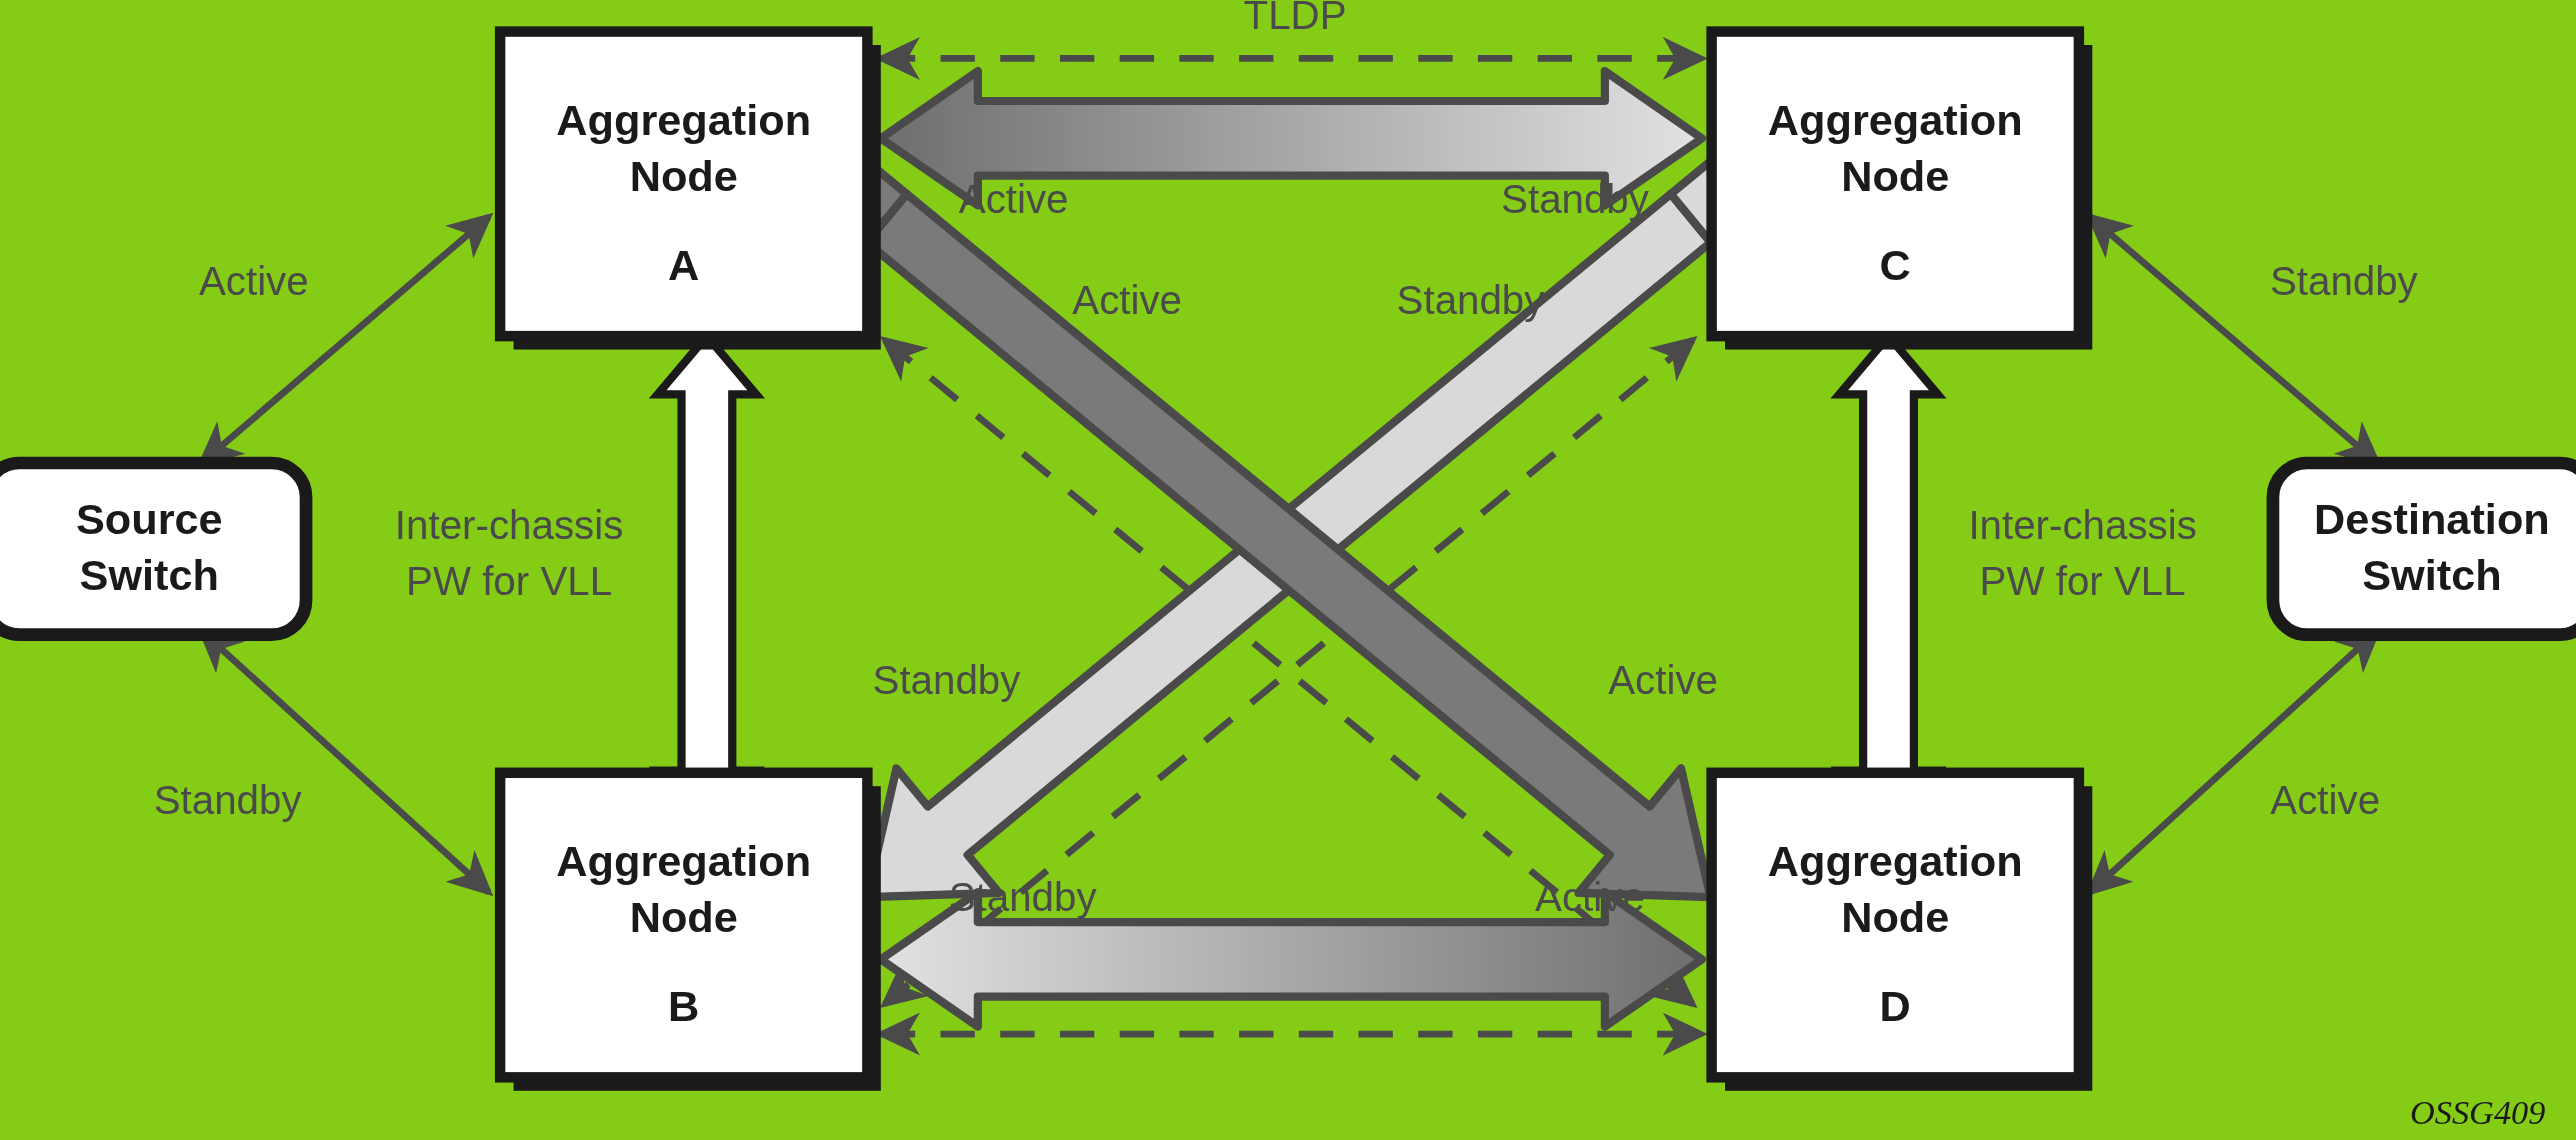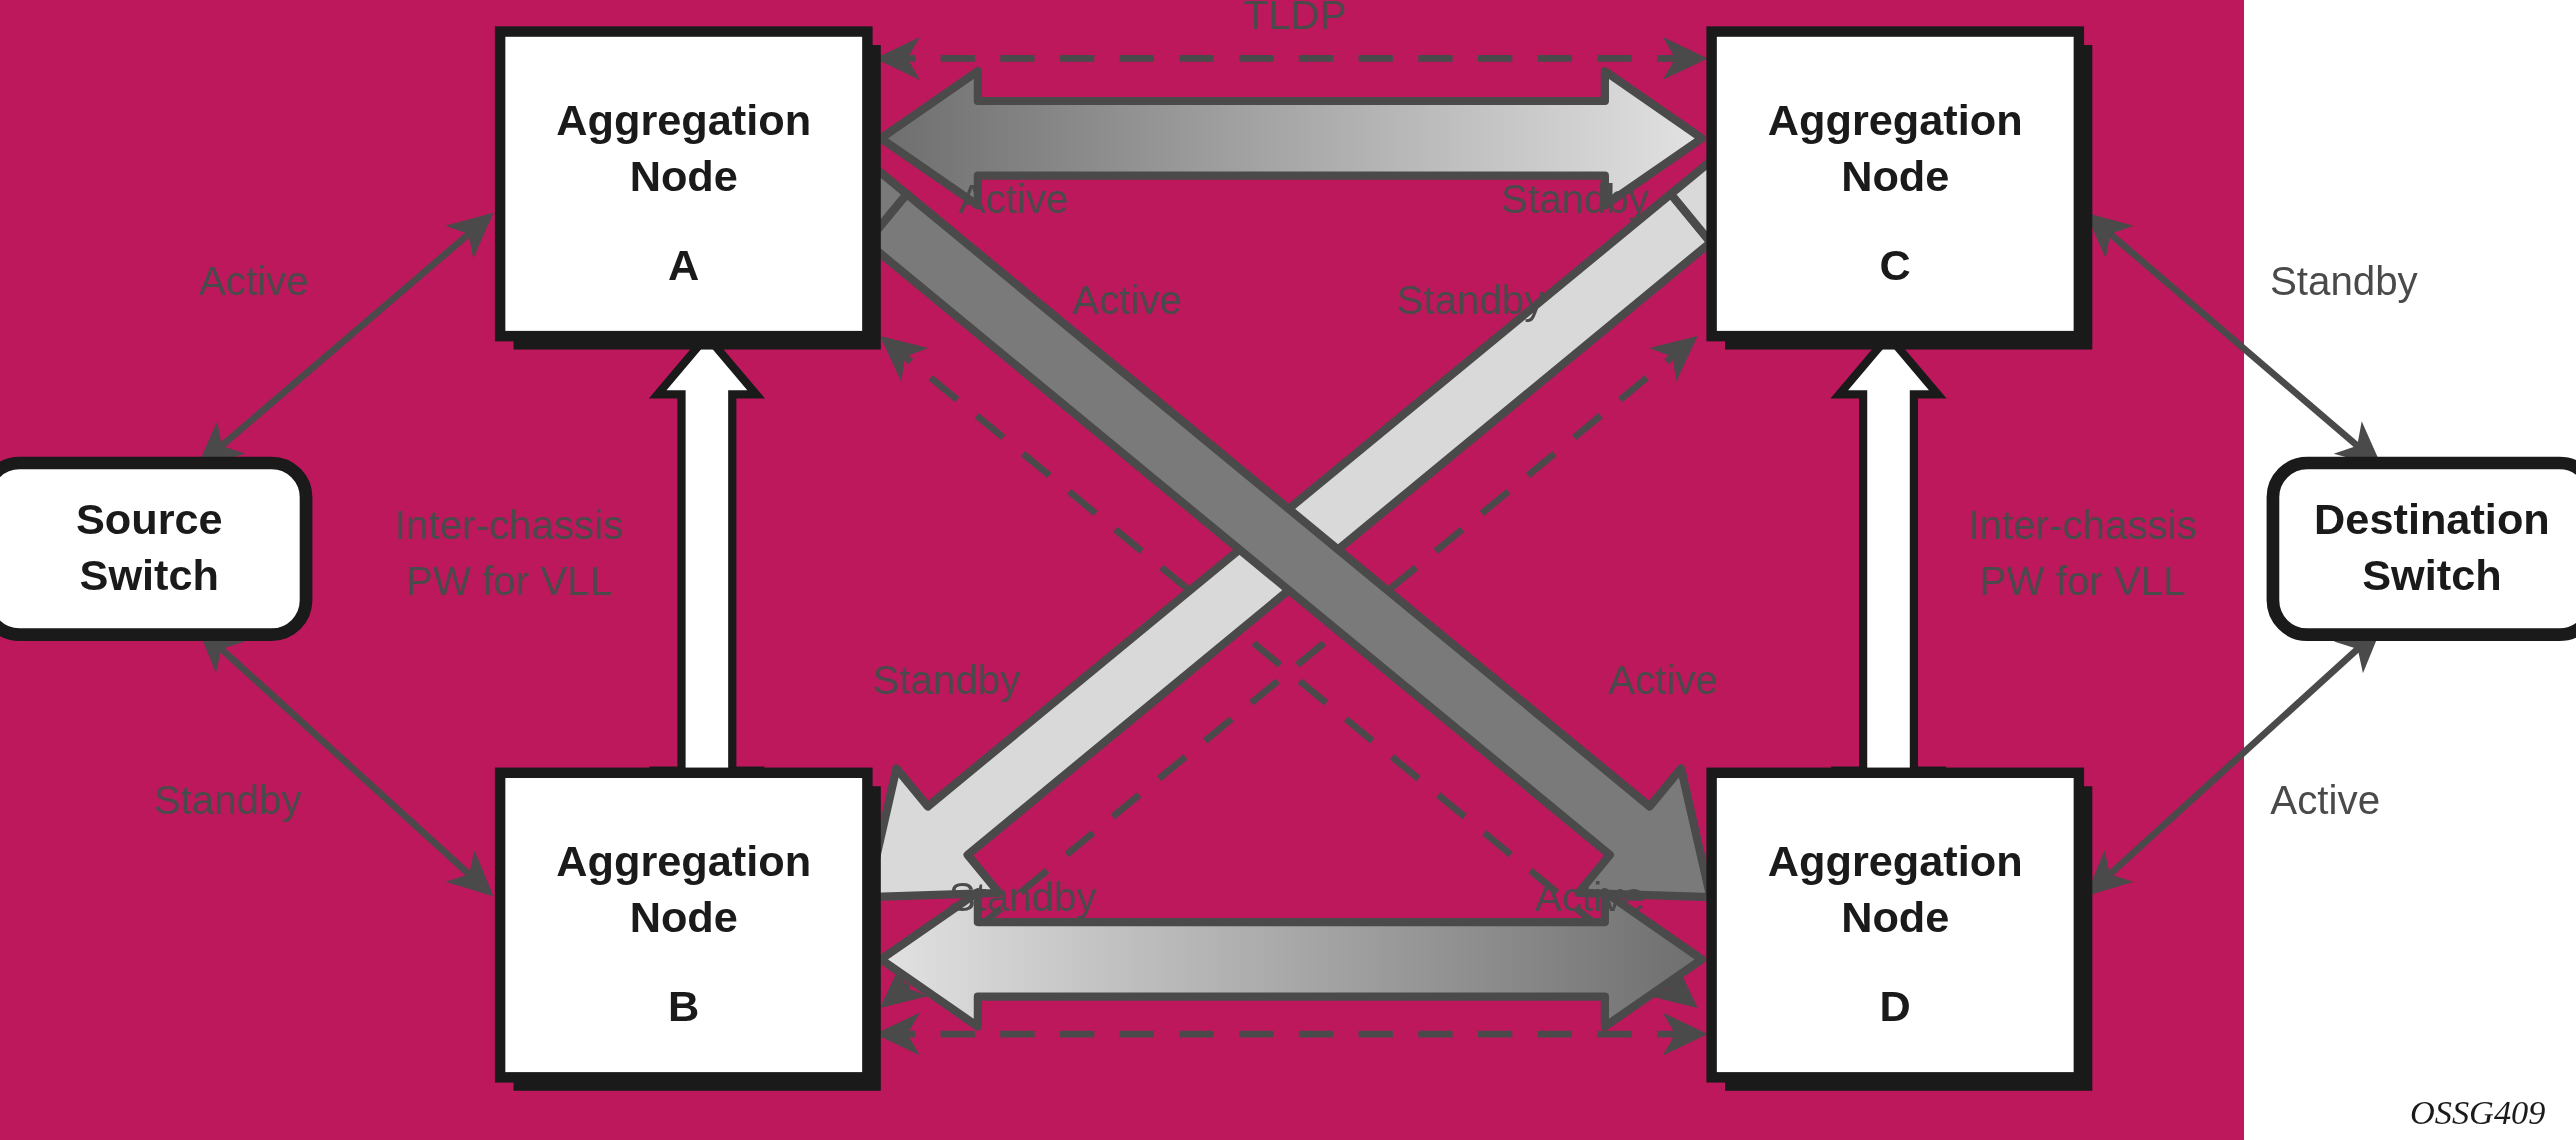--- a/index.html
+++ b/index.html
@@ -1,18 +1,18 @@
 <!DOCTYPE html>
 <html style="font-size:12px"><head>
 <meta charset="utf-8">
 <style>
   html,body{margin:0;padding:0;background:#ffffff;}
   body{width:2576px;height:1141px;overflow:hidden;
        font-family:"Liberation Sans", sans-serif;}
-  #stage{position:relative;width:2244px;height:1141px;background:#be185d;}
+  #stage{position:relative;width:2576px;height:1141px;background:#84cc16;}
   svg{display:block;}
   .node-box-text{font-family:"Liberation Sans", sans-serif;font-weight:bold;
        font-size:58px;fill:#1a1a1a;text-anchor:middle;}
   .switch-text{font-family:"Liberation Sans", sans-serif;font-weight:bold;
        font-size:58px;fill:#1a1a1a;text-anchor:middle;}
   .edge-label{font-family:"Liberation Sans", sans-serif;font-weight:normal;
        font-size:54px;fill:#4a4a4a;text-anchor:middle;}
   .watermark{font-family:"Liberation Serif", serif;font-style:italic;
        font-size:46px;fill:#1a1a1a;text-anchor:end;}
 </style>

